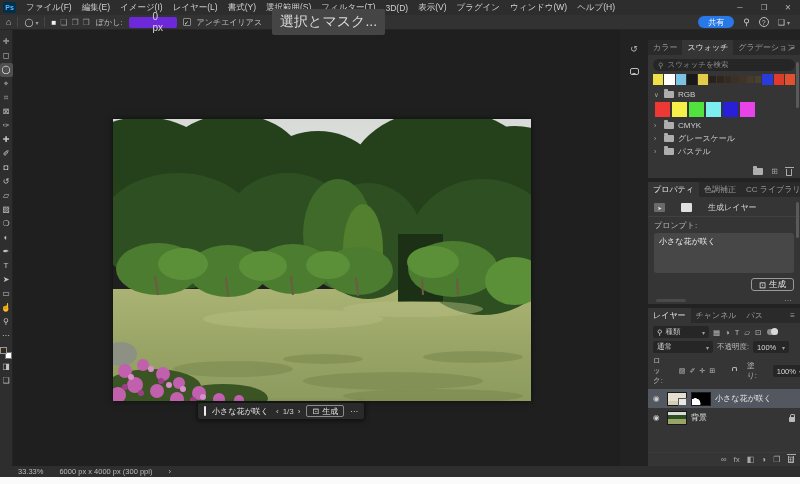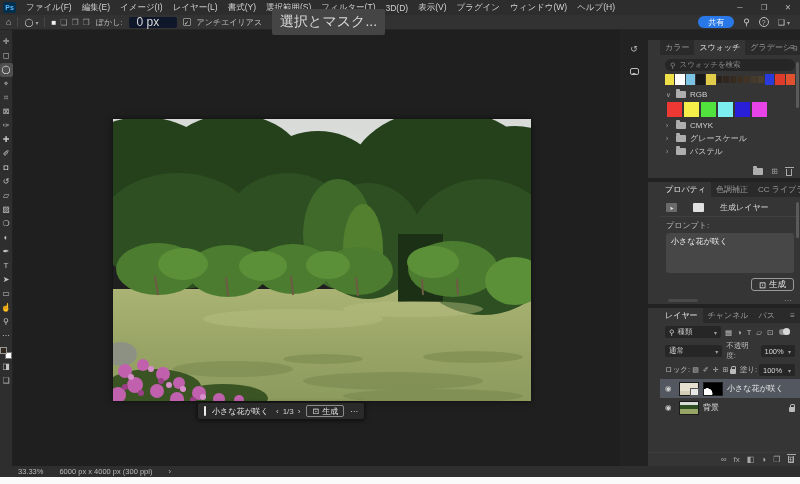--- a/index.html
+++ b/index.html
@@ -21,22 +21,22 @@
   .optionsbar{position:absolute;left:0;top:15px;width:800px;height:15px;background:#323232;
     display:flex;align-items:center;font-size:8.5px;gap:6px;padding-left:6px;border-bottom:1px solid #262626;}
   .ob-icon{font-size:9px;color:#cfcfcf;}
   .sep{width:1px;height:10px;background:#474747;}
   .ob-tool{display:flex;align-items:center;gap:2px;color:#e0e0e0;font-size:8px;}
   .chev{font-size:6px;color:#9f9f9f;}
   .modes{display:flex;gap:4px;align-items:center;}
   .mode{font-size:8px;color:#9a9a9a;}
   .mode.active{color:#f0f0f0;}
   .ob-label{color:#bdbdbd;font-size:8px;}
-  .field{background:#0f172a;border-radius:2px;height:11px;display:flex;align-items:center;
-    padding:0 8px;font-size:12px;color:#d8d8d8;}
+  .field{background:#6d28d9;border-radius:2px;height:11px;display:flex;align-items:center;
+    padding:0 24px;font-size:10px;color:#d8d8d8;}
   .feather{width:48px;}
   .checkbox{width:8px;height:8px;background:#2b2b2b;border:1px solid #8a8a8a;border-radius:1px;
     display:flex;align-items:center;justify-content:center;font-size:6px;color:#e8e8e8;}
   .obbtn{background:#454545;border-radius:2px;height:12px;display:flex;align-items:center;
     padding:13px 8px;font-size:14px;color:#dcdcdc;margin-left:4px;}
   .ob-right{margin-left:auto;display:flex;align-items:center;gap:9px;padding-right:10px;}
   .share{background:#2878e8;color:#fff;border-radius:8px;height:12px;display:flex;align-items:center;
     padding:0 10px;font-size:8px;}
   .searchglyph{font-size:9px;color:#cfcfcf;}
   .helpcircle{width:10px;height:10px;border:1px solid #bdbdbd;border-radius:50%;color:#bdbdbd;
@@ -76,21 +76,21 @@
     height:12px;padding:0 5px;color:#e6e6e6;}
   .tb-more{color:#cfcfcf;}
 
   
   .rightcol{position:absolute;left:620px;top:30px;width:180px;height:436px;background:#222222;}
   .dockstrip{position:absolute;left:0;top:0;width:28px;height:436px;display:flex;flex-direction:column;
     align-items:center;padding-top:12px;gap:8px;}
   .dockicon{width:16px;height:14px;display:flex;align-items:center;justify-content:center;
     color:#bdbdbd;font-size:9px;}
 
-  .pgroup{position:absolute;left:28px;width:152px;background:#353535;padding-left:12px;}
+  .pgroup{position:absolute;left:28px;width:152px;background:#353535;}
   .ptabs{height:15px;background:#2a2a2a;display:flex;align-items:stretch;font-size:8px;color:#9a9a9a;}
   .ptab{display:flex;align-items:center;padding:0 5px;white-space:nowrap;}
   .ptab.active{background:#353535;color:#e3e3e3;}
   .pmenu{margin-left:auto;display:flex;align-items:center;padding-right:5px;color:#9f9f9f;font-size:8px;}
   .scroll{position:absolute;right:1px;width:3px;background:#5a5a5a;border-radius:2px;}
 
   
   .g-swatches{top:10px;height:138px;}
   .searchrow{margin:4px 5px 3px;height:12px;display:flex;align-items:center;gap:4px;
     background:#262626;border-radius:6px;padding:0 5px;font-size:7.5px;color:#8a8a8a;}
@@ -130,21 +130,21 @@
     gap:3px;padding:0 4px;font-size:7.5px;color:#cfcfcf;}
   .ficons{display:flex;gap:5px;font-size:7.5px;color:#b8b8b8;align-items:center;}
   .ftoggle{width:11px;height:6px;background:#8a8a8a;border-radius:3px;position:relative;margin-left:2px;}
   .ftoggle::after{content:'';position:absolute;right:0;top:-1px;width:7px;height:7px;background:#d8d8d8;border-radius:50%;}
   .blendrow{margin:3px 5px;display:flex;align-items:center;gap:4px;font-size:7.5px;color:#b8b8b8;}
   .dd{background:#262626;border-radius:2px;height:12px;display:flex;align-items:center;
     padding:0 4px;color:#d8d8d8;gap:3px;}
   .dd .chev{margin-left:auto;}
   .dd-blend{width:60px;}
   .dd-small{width:36px;}
-  .lockrow{margin:3px 5px;display:flex;align-items:center;gap:2px;font-size:7.5px;color:#b8b8b8;}
+  .lockrow{margin:3px 5px;display:flex;align-items:center;gap:16px;font-size:7.5px;color:#b8b8b8;}
   .lockicons{display:flex;gap:4px;font-size:7px;color:#b8b8b8;align-items:center;}
   .csslock{display:inline-block;width:6px;height:5px;background:#bbb;border-radius:1px;position:relative;margin-top:3px;}
   .csslock::before{content:'';position:absolute;left:1px;top:-3px;width:3px;height:3px;
     border:1px solid #bbb;border-bottom:none;border-radius:2px 2px 0 0;}
   .lrow{height:19px;display:flex;align-items:center;gap:4px;padding:0 5px;font-size:8px;}
   .lrow.selected{background:#535860;}
   .eye{width:10px;font-size:7.5px;color:#cfcfcf;}
   .lthumb{width:20px;height:14px;border:1px solid #1a1a1a;flex:none;}
   .genthumb{background:linear-gradient(180deg,#e4dfcf 0 70%,#d3cdb8 70%);position:relative;}
   .genthumb::after{content:'';position:absolute;right:-1px;bottom:-1px;width:7px;height:6px;background:#e8e8e8;border:1px solid #555;}

